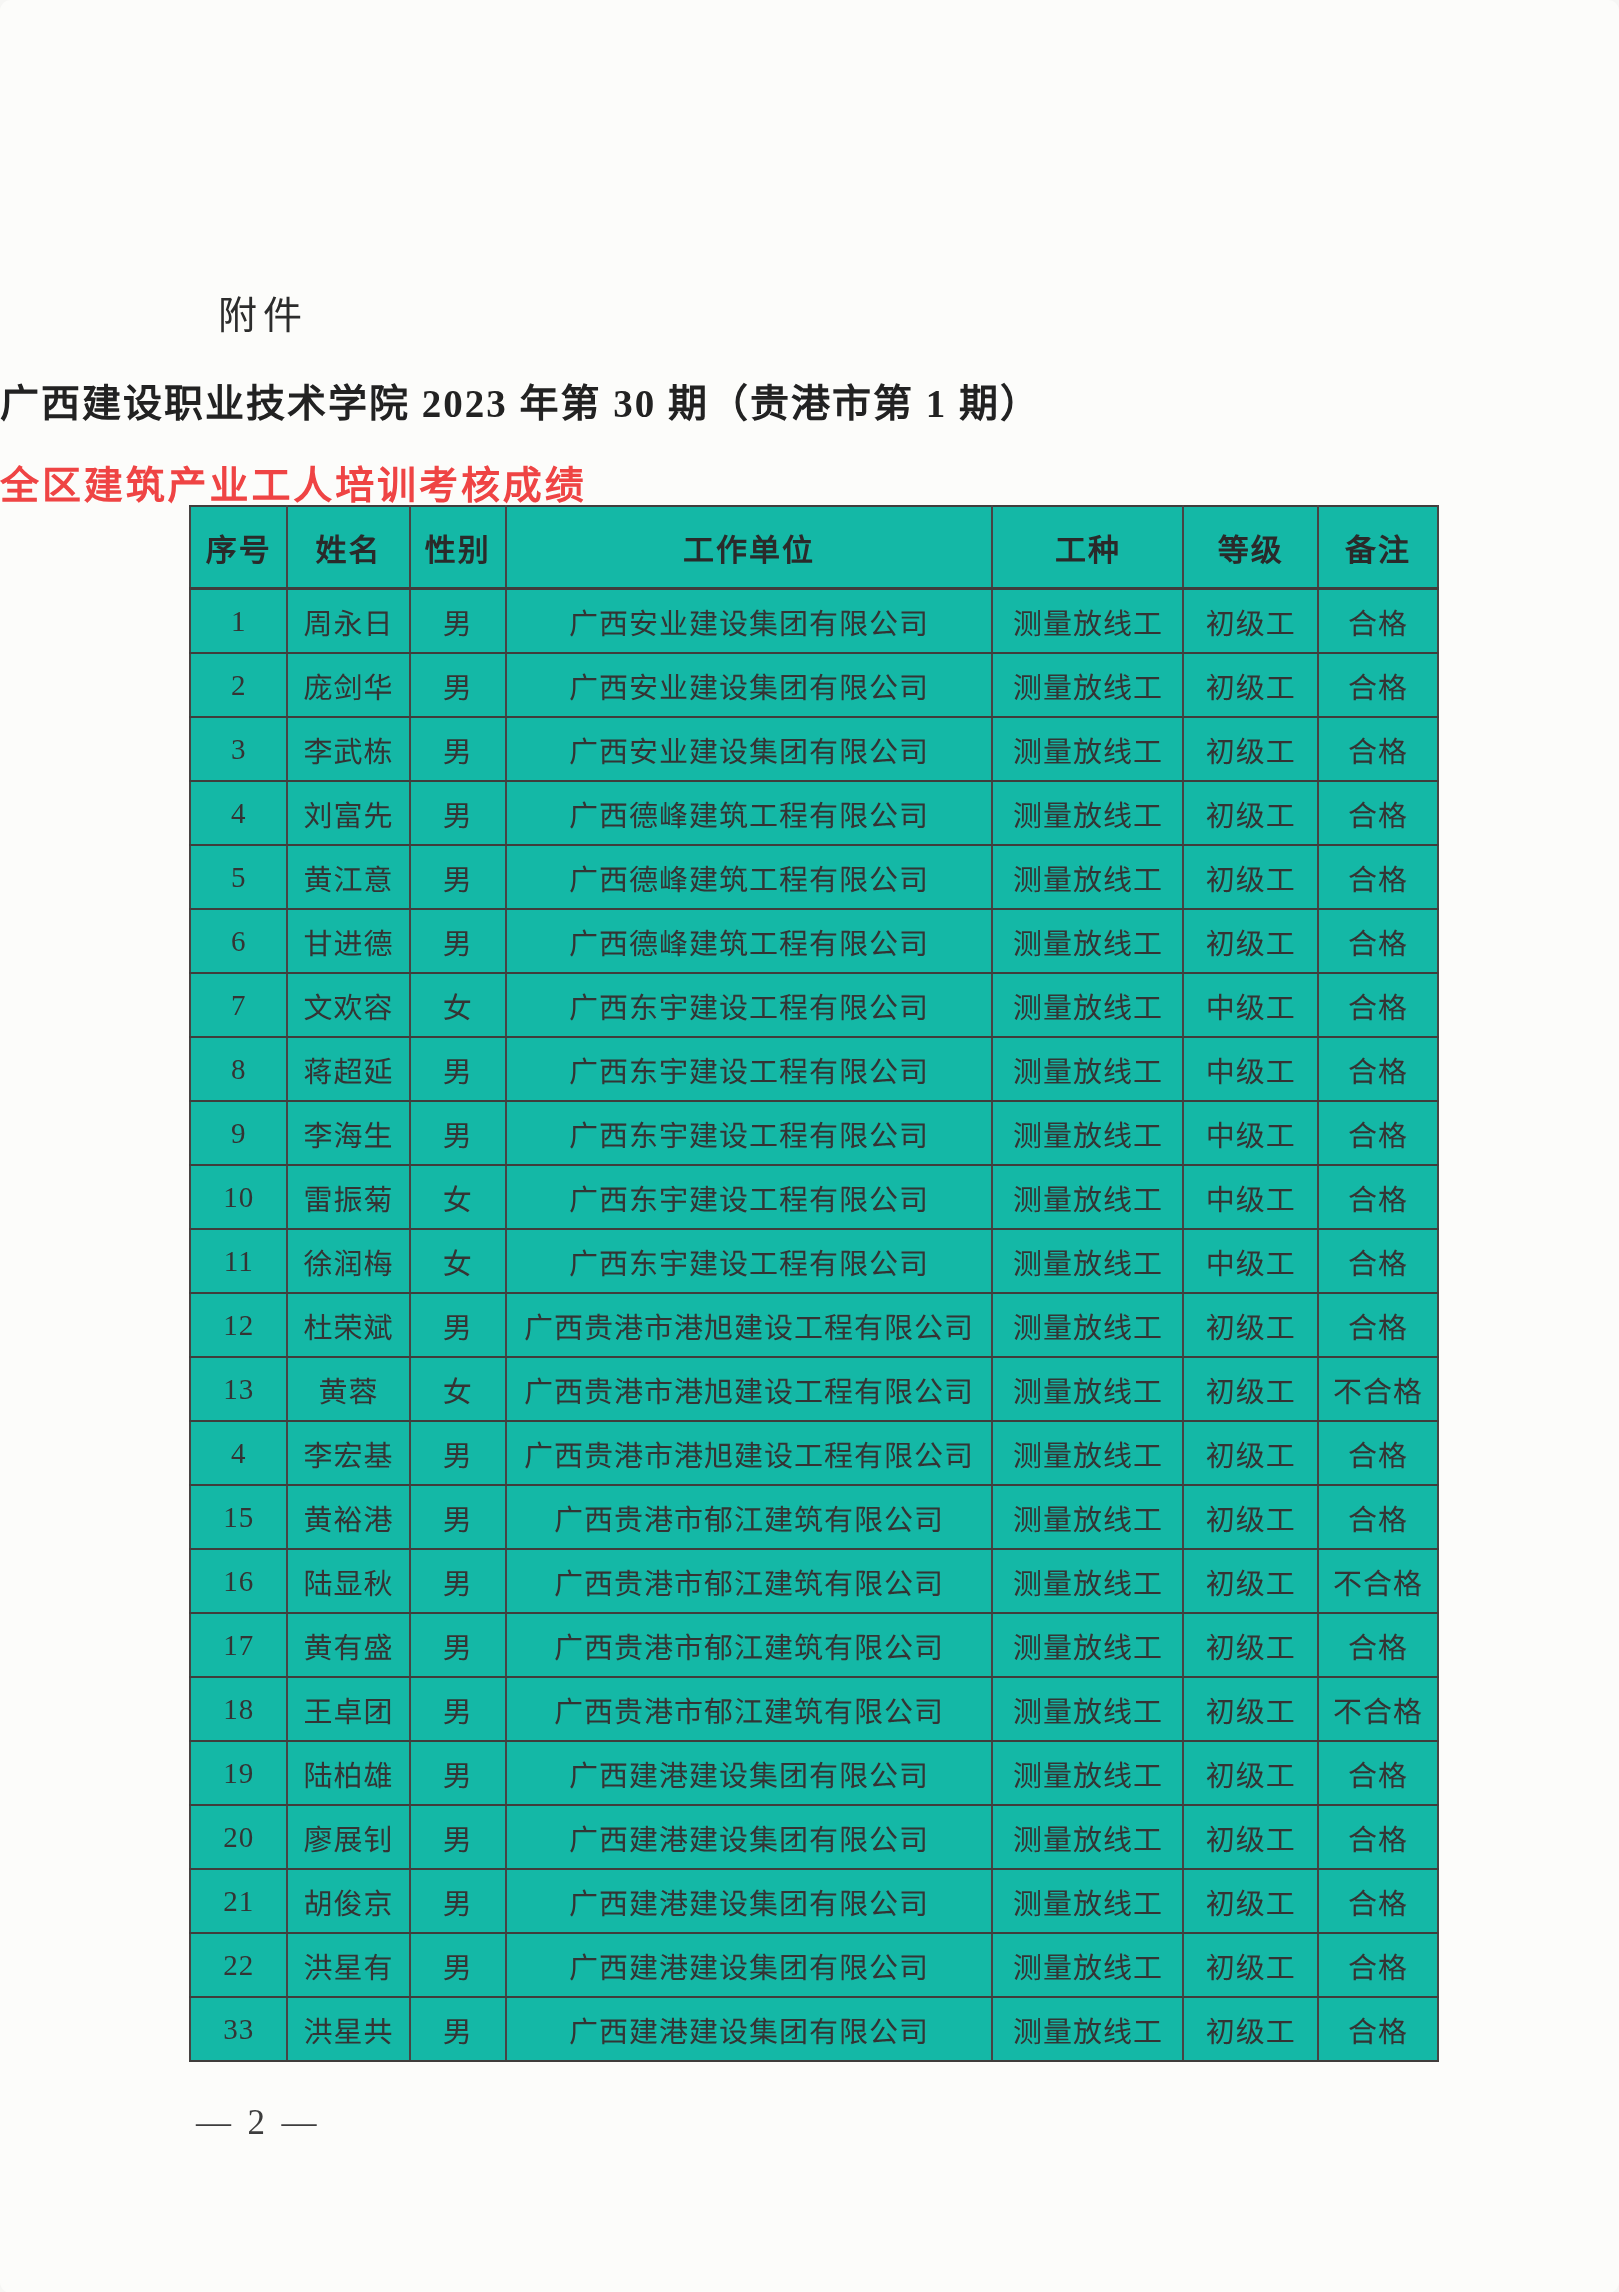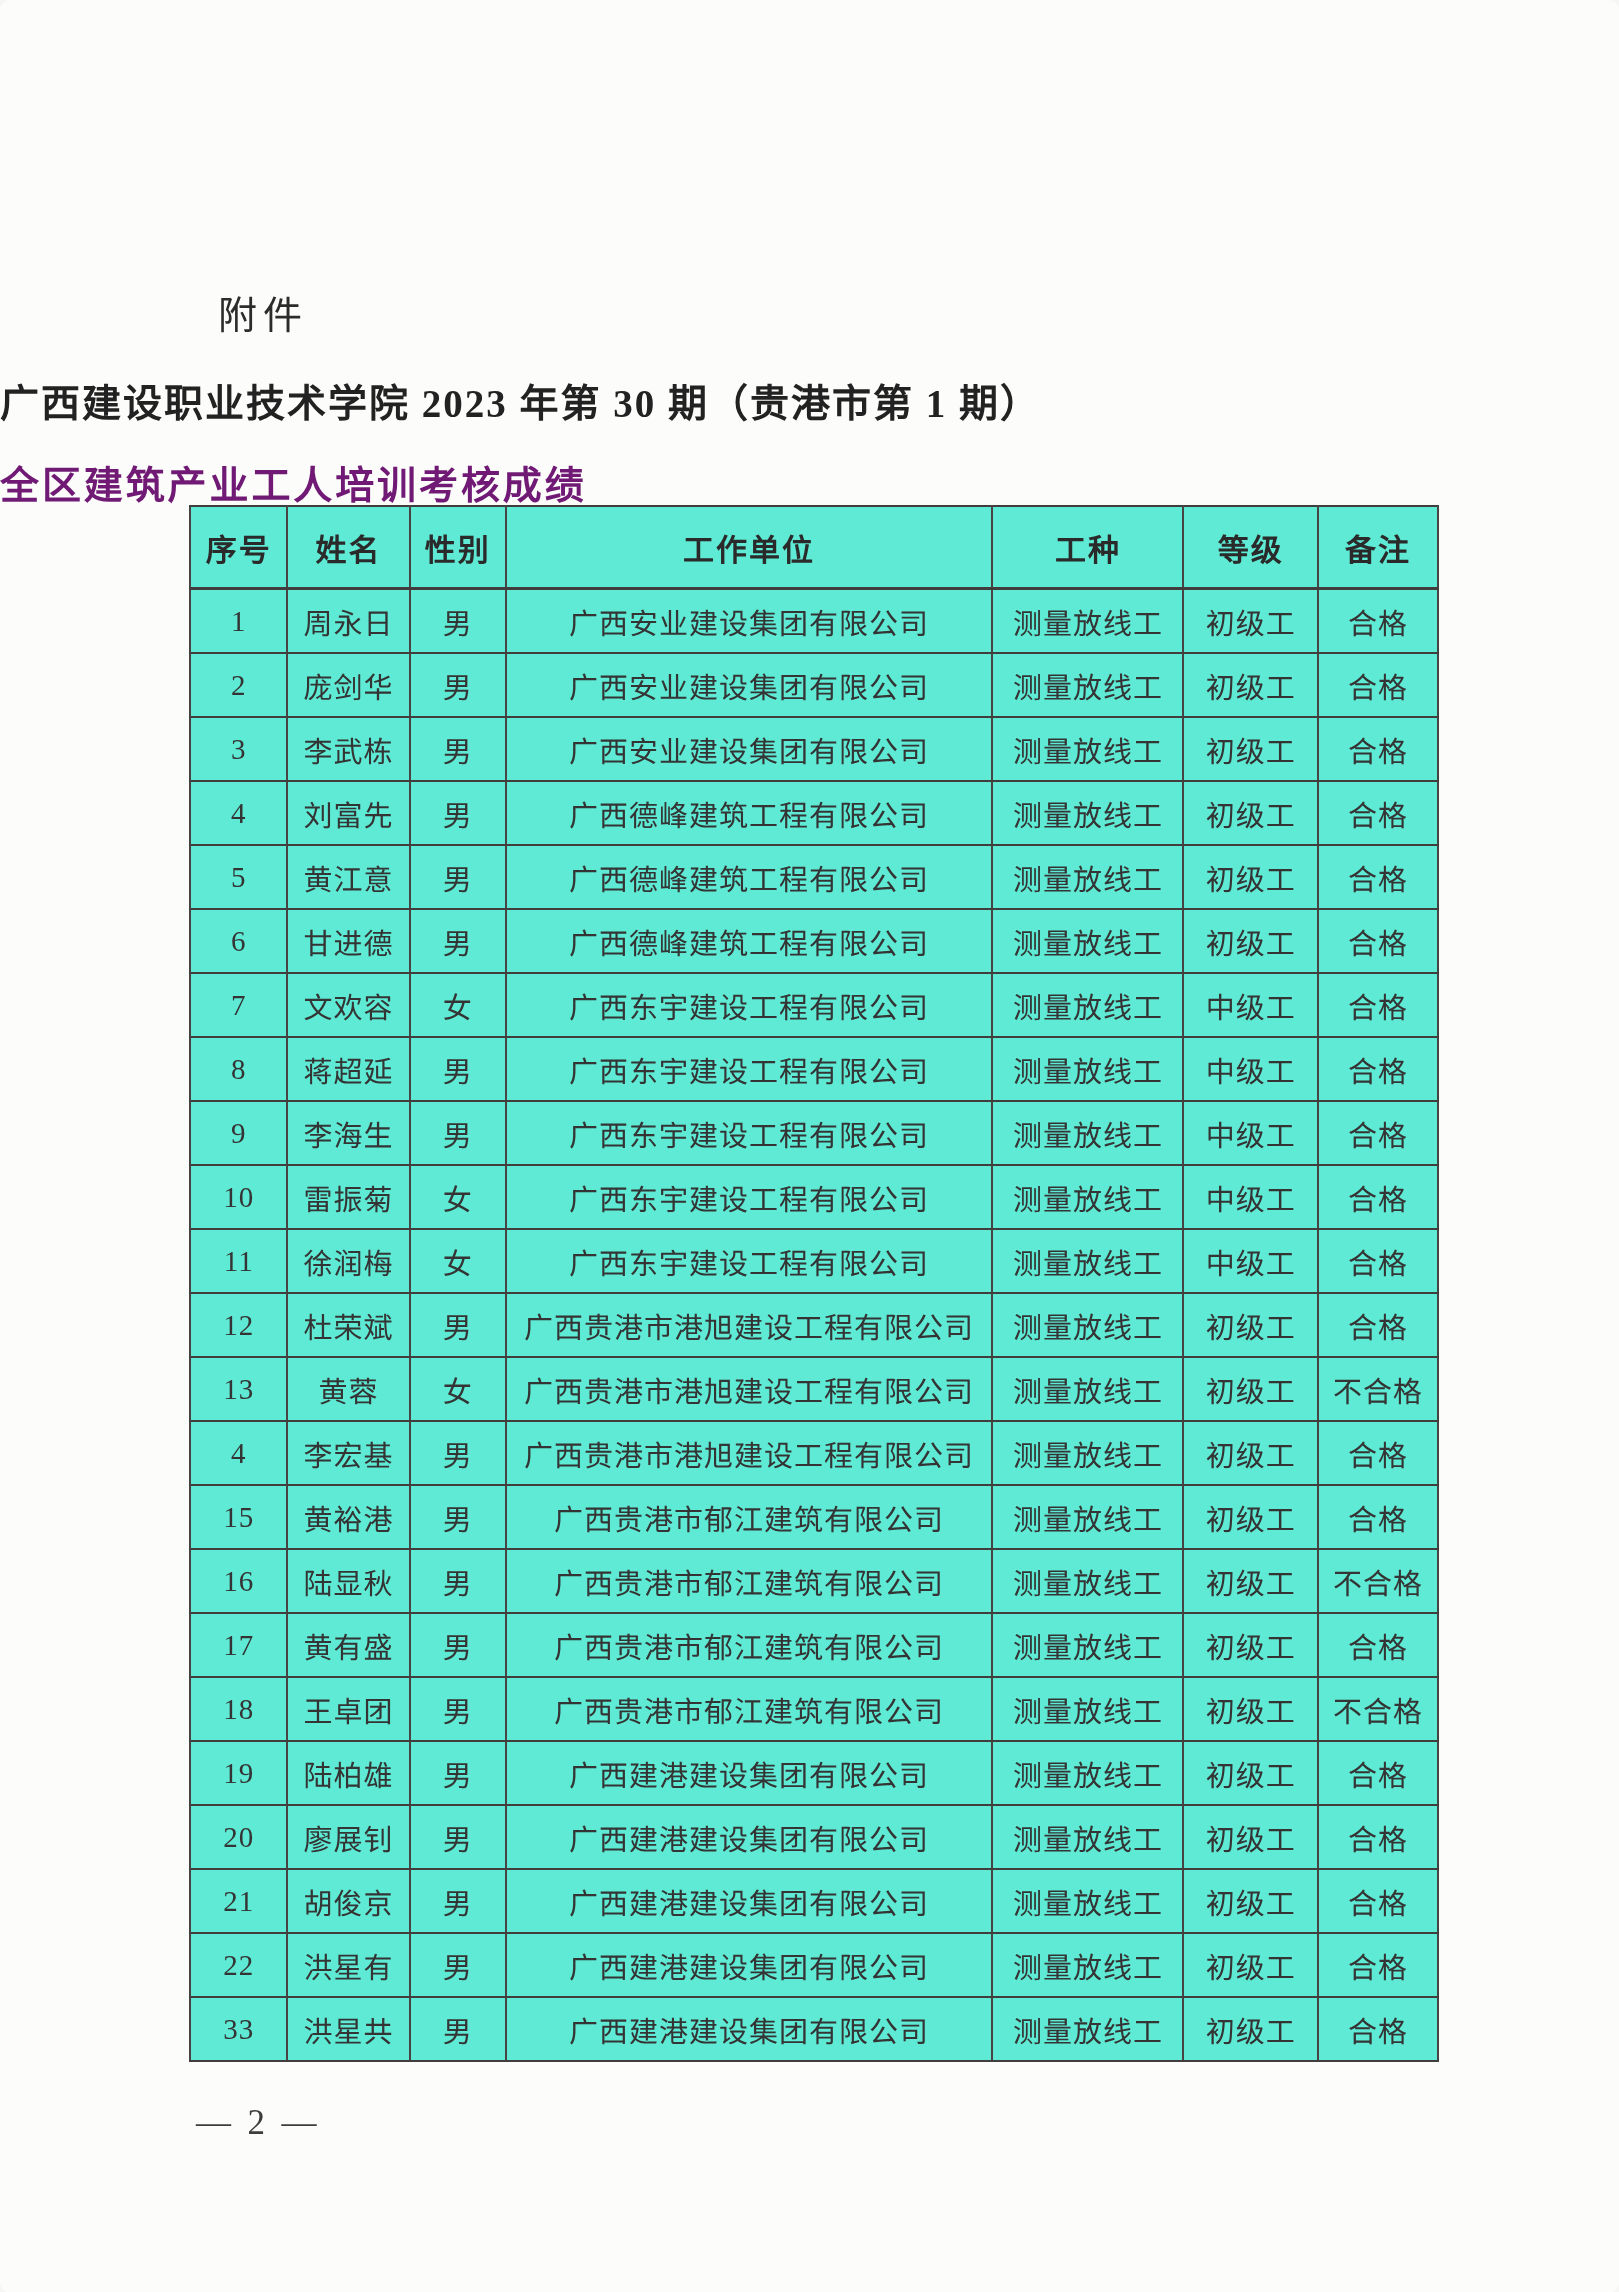--- a/index.html
+++ b/index.html
@@ -39,32 +39,32 @@
   .title-line1 {
     font-size: 39px;
     font-weight: bold;
     color: #222222;
     letter-spacing: 2px;
     margin: 0 0 25.5px 0;
   }
   .title-line2 {
     font-size: 39px;
     font-weight: bold;
-    color: #701a75;
+    color: #ef4444;
     letter-spacing: 2.9px;
     margin: 0;
   }
   table.results {
     position: absolute;
     left: 189px;
     top: 505px;
     width: 1250px;
     border-collapse: collapse;
     table-layout: fixed;
-    background: #5eead4;
+    background: #14b8a6;
   }
   table.results th,
   table.results td {
     border-left: 2px solid #474443;
     border-right: 2px solid #474443;
     border-top: 2.9px solid #403d3c;
     border-bottom: 2.9px solid #403d3c;
     text-align: center;
     vertical-align: middle;
     padding: 0;

